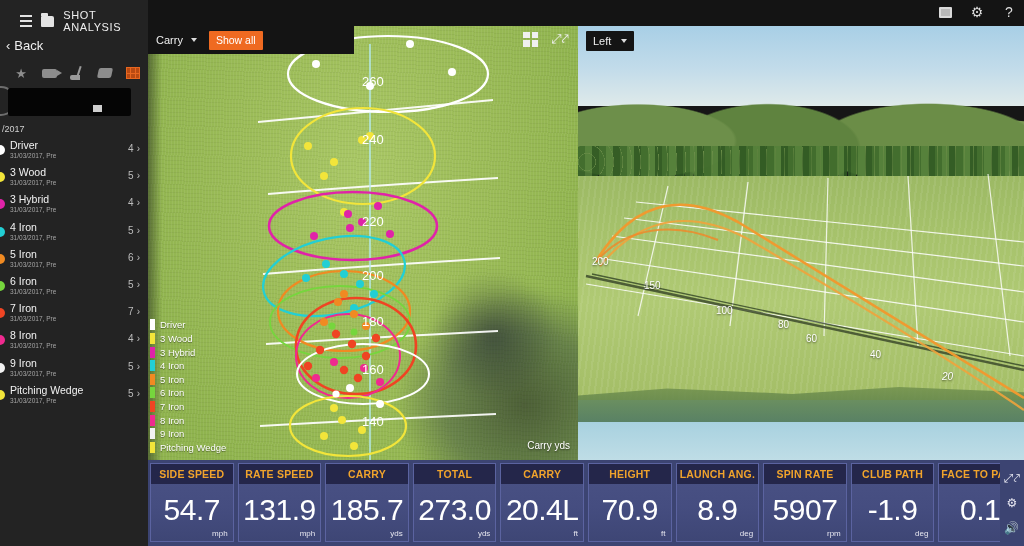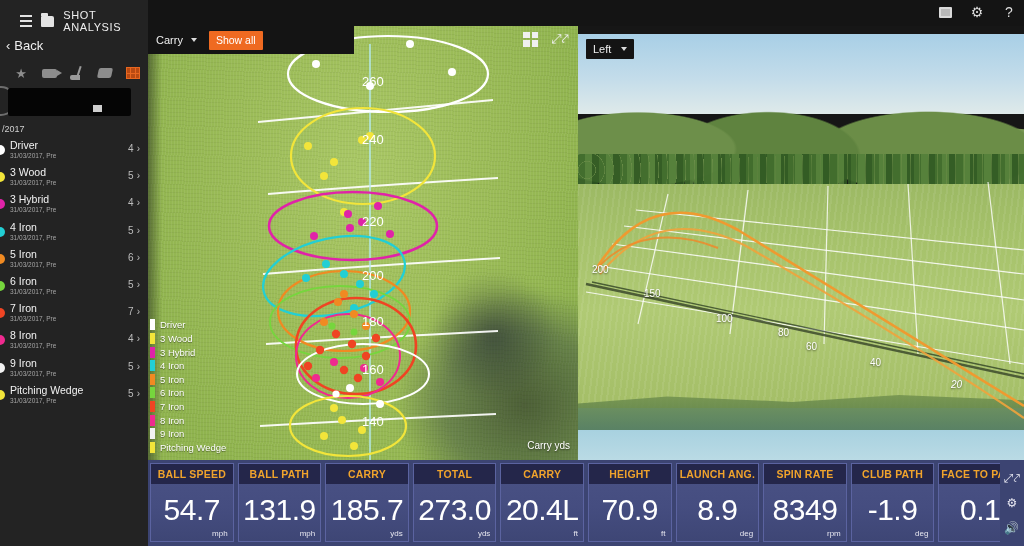--- a/index.html
+++ b/index.html
@@ -140,21 +140,20 @@
 
   .carry-axis-label {
     position: absolute; right: 8px; bottom: 9px; z-index: 4;
     font-size: 10px; color: #ffffff; text-shadow: 0 1px 2px rgba(0,0,0,.6);
   }
 
   
   .panel-right {
     position: absolute; left: 578px; top: 26px; width: 446px; height: 434px;
     overflow: hidden;
-    margin-top: 8px;
   }
   .sky {
     position: absolute; left: 0; top: 0; width: 446px; height: 80px;
     background: linear-gradient(180deg, #a8cfe6 0%, #c3dcea 55%, #dfeaea 100%);
   }
   .hills {
     position: absolute; left: 0; top: 30px; width: 446px; height: 120px;
     background:
       radial-gradient(ellipse 160px 60px at 60px 85px, #6d8f4a 0%, #6d8f4a 60%, rgba(0,0,0,0) 62%),
       radial-gradient(ellipse 150px 72px at 190px 92px, #5f833f 0%, #5f833f 60%, rgba(0,0,0,0) 62%),
@@ -560,35 +559,35 @@
         <span class="caret"></span>
       </div>
     </div>
 
     <div class="dist-lbl" style="left:14px;  top:230px;">200</div>
     <div class="dist-lbl" style="left:66px;  top:254px;">150</div>
     <div class="dist-lbl" style="left:138px; top:279px;">100</div>
     <div class="dist-lbl" style="left:200px; top:293px;">80</div>
     <div class="dist-lbl" style="left:228px; top:307px;">60</div>
     <div class="dist-lbl" style="left:292px; top:323px;">40</div>
-    <div class="dist-lbl" style="left:373px; top:345px;font-style:italic;">20</div>
+    <div class="dist-lbl" style="left:364px; top:345px;font-style:italic;">20</div>
   </div>
 
   <div class="bottom-strip"></div>
 
   <div class="stats">
       <div class="stat">
-        <div class="stat-head">BALL SPEED</div>
+        <div class="stat-head">SIDE SPEED</div>
         <div class="stat-body">
           <div class="stat-val">54.7</div>
           <div class="stat-unit">mph</div>
         </div>
       </div>
       <div class="stat">
-        <div class="stat-head">BALL PATH</div>
+        <div class="stat-head">RATE SPEED</div>
         <div class="stat-body">
           <div class="stat-val">131.9</div>
           <div class="stat-unit">mph</div>
         </div>
       </div>
       <div class="stat">
         <div class="stat-head">CARRY</div>
         <div class="stat-body">
           <div class="stat-val">185.7</div>
           <div class="stat-unit">yds</div>
@@ -618,21 +617,21 @@
       <div class="stat">
         <div class="stat-head">LAUNCH ANG.</div>
         <div class="stat-body">
           <div class="stat-val">8.9</div>
           <div class="stat-unit">deg</div>
         </div>
       </div>
       <div class="stat">
         <div class="stat-head">SPIN RATE</div>
         <div class="stat-body">
-          <div class="stat-val">8349</div>
+          <div class="stat-val">5907</div>
           <div class="stat-unit">rpm</div>
         </div>
       </div>
       <div class="stat">
         <div class="stat-head">CLUB PATH</div>
         <div class="stat-body">
           <div class="stat-val">-1.9</div>
           <div class="stat-unit">deg</div>
         </div>
       </div>

